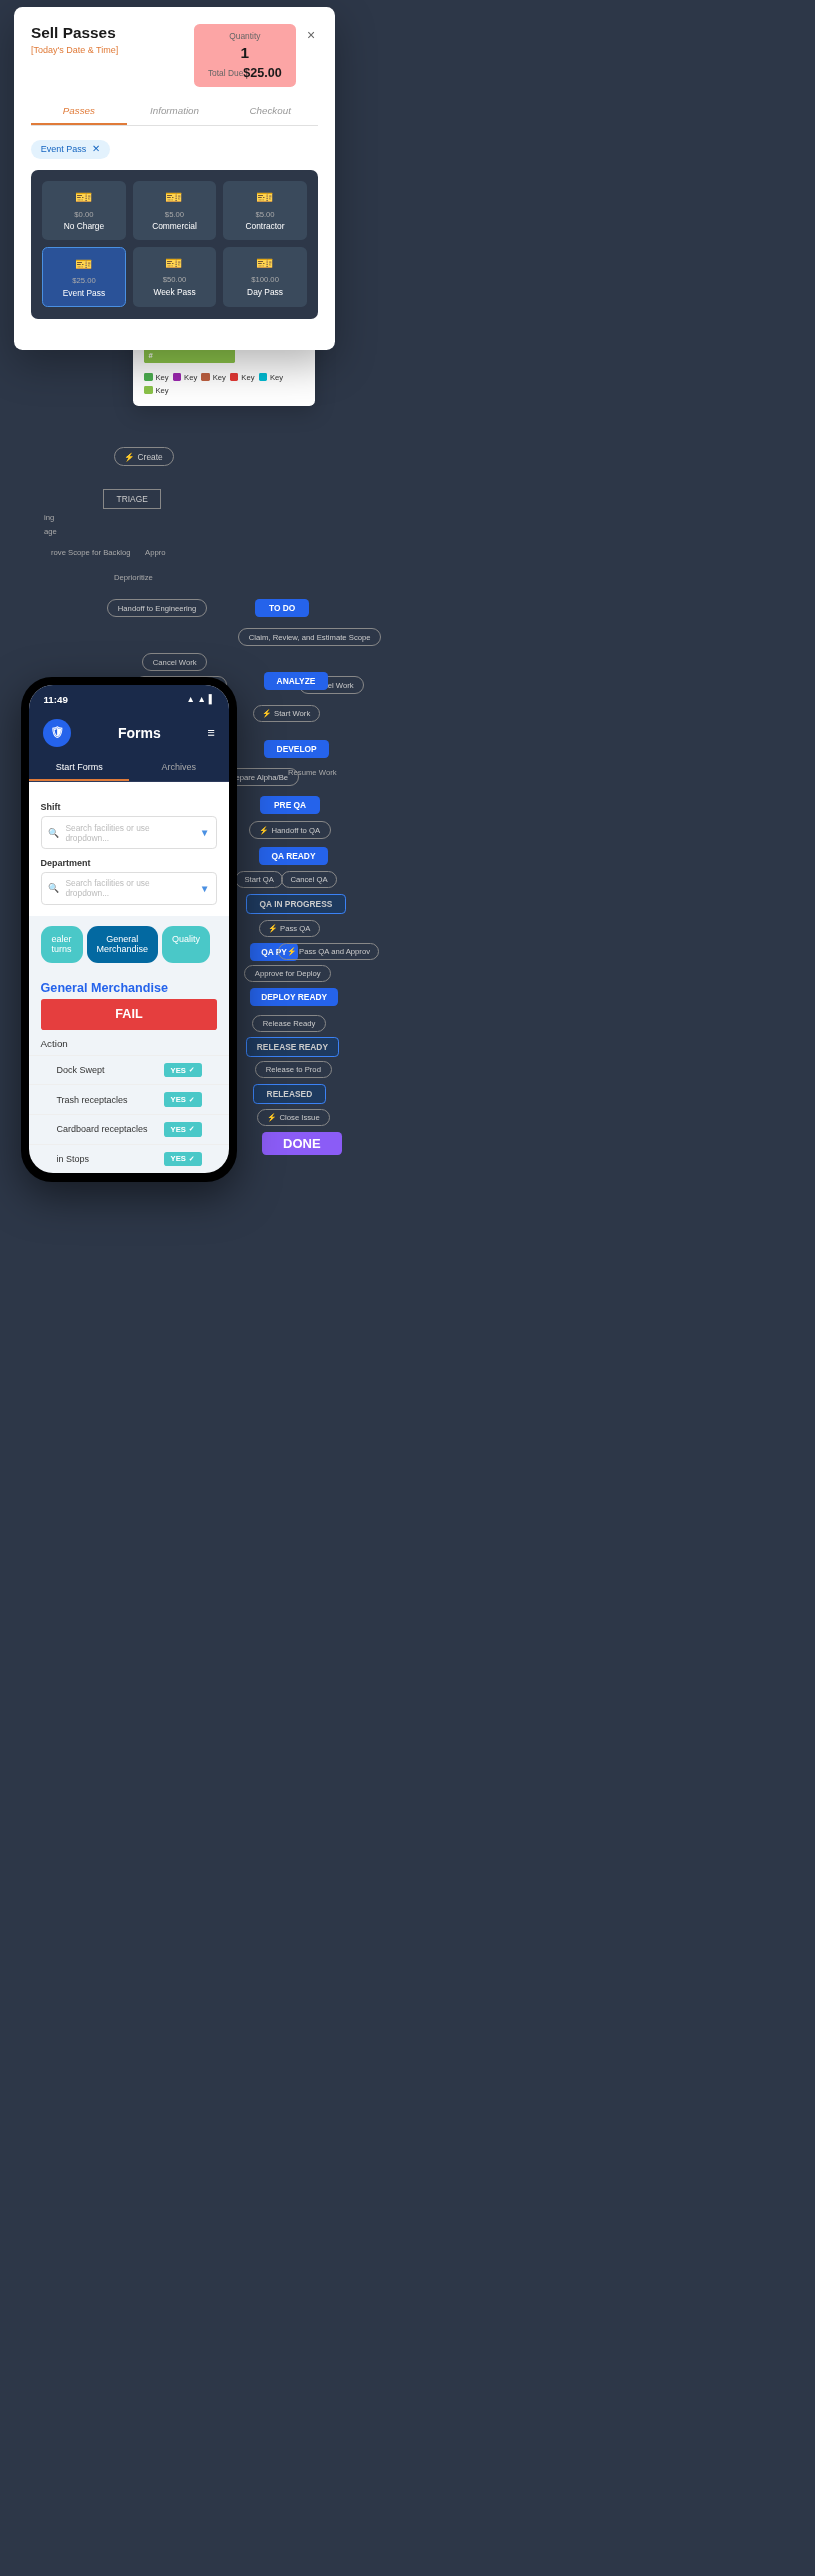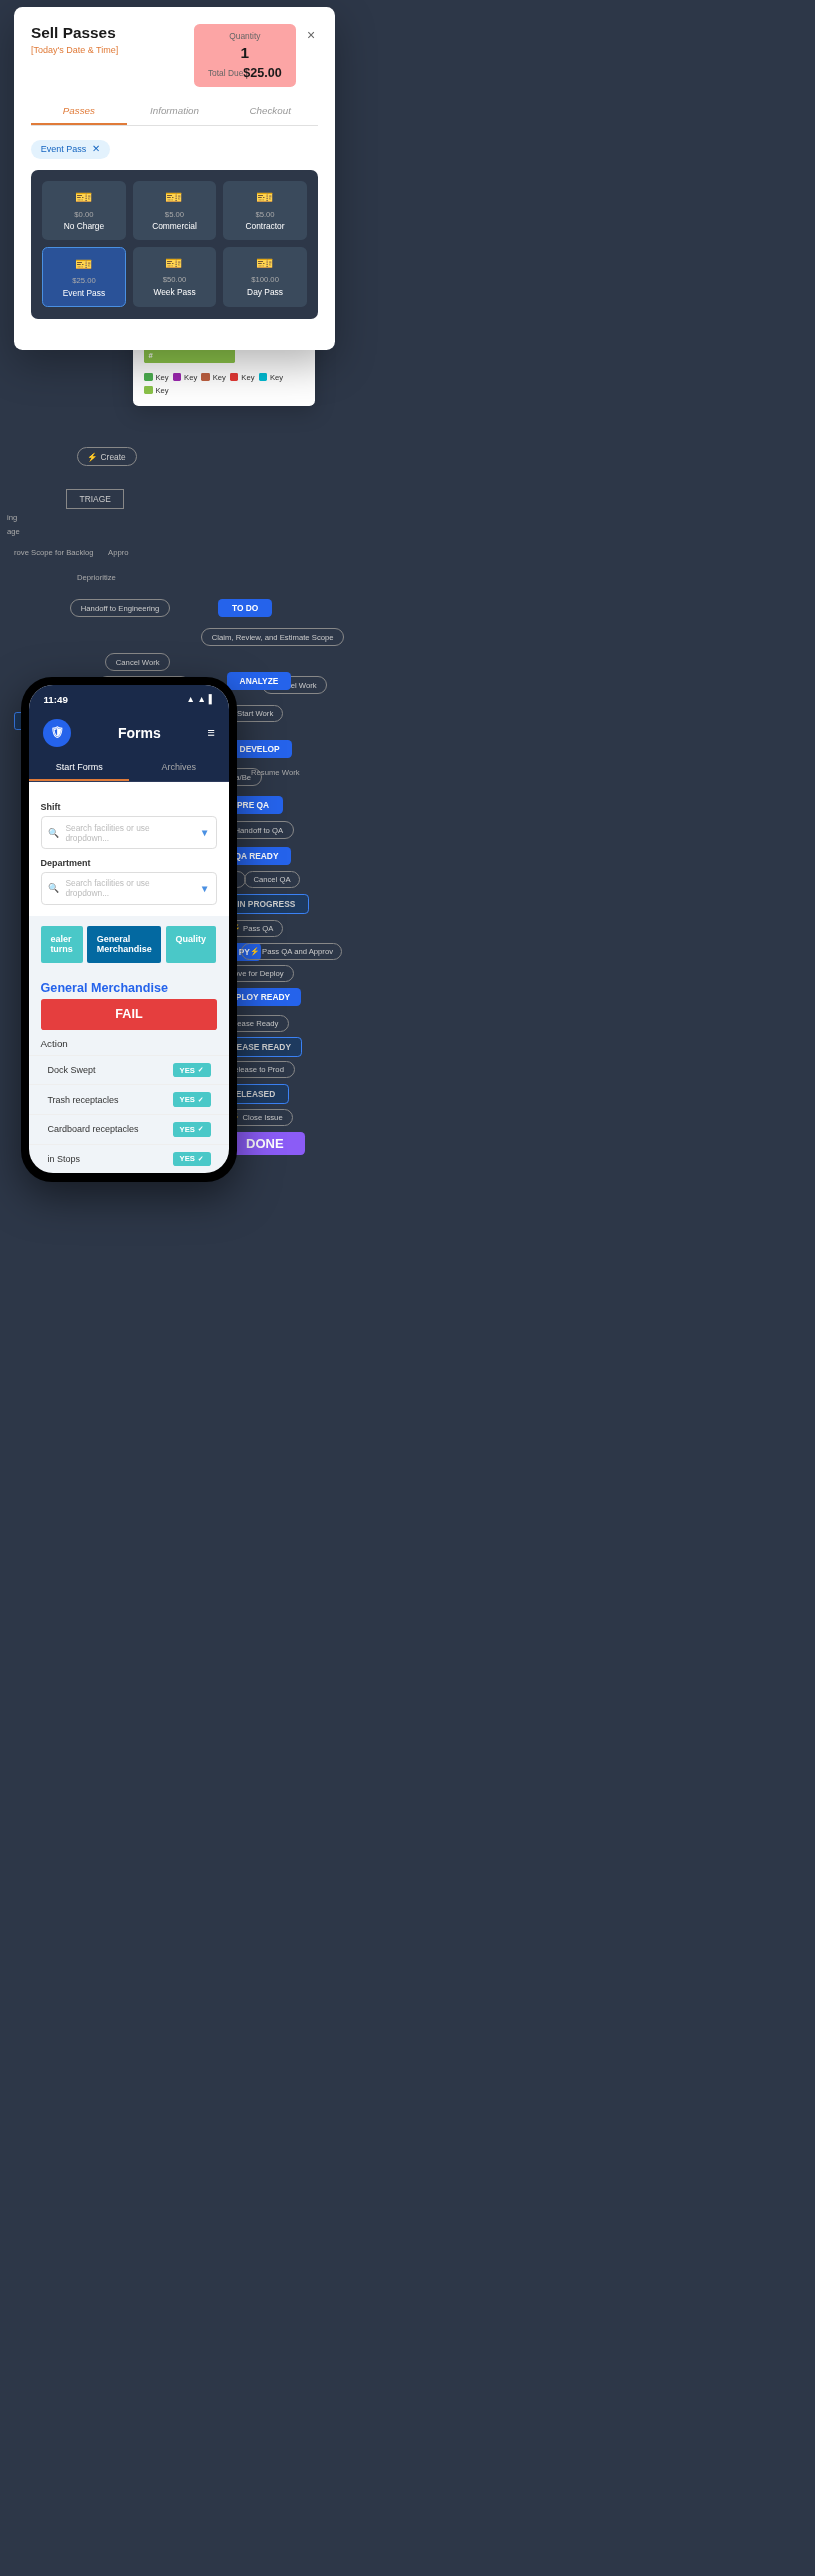--- a/index.html
+++ b/index.html
@@ -214,20 +214,21 @@
     }
 
     
     .workflow-area {
       position: absolute;
       top: 223px;
       left: 0;
       width: 653px;
       height: 894px;
       overflow: hidden;
+      padding-left: 37px;
     }
 
     
     .phone-container {
       position: absolute;
       top: 677px;
       left: 21px;
       width: 216px;
       background: #000;
       border-radius: 31px;
@@ -328,24 +329,25 @@
     .phone-search-text { font-size: 8.4px; color: #bbb; flex: 1; }
     .phone-dropdown-arrow { color: #4a90e2; font-size: 9.8px; }
 
     .category-tabs {
       display: flex;
       gap: 4.2px;
       margin: 9.8px 11.2px;
       overflow-x: auto;
     }
     .cat-tab {
-      border-radius: 2px;
+      border-radius: 11px;
       padding: 8.4px 9.8px;
       font-size: 9px;
-      font-weight: 700;
+      font-weight: 400;
+      text-align: center;
       white-space: nowrap;
       cursor: pointer;
       min-width: 42px;
     }
     .cat-tab.teal { background: #4ac8c8; color: #fff; }
     .cat-tab.orange { background: #0369a1; color: #fff; }
     .cat-tab.cyan { background: #4ac8c8; color: #fff; }
 
     .section-title-phone {
       font-size: 12.6px;
@@ -366,21 +368,21 @@
     .action-label {
       font-size: 9.8px;
       font-weight: 400;
       color: #333;
       padding: 0 11.2px 5.6px;
     }
     .action-row {
       display: flex;
       justify-content: space-between;
       align-items: center;
-      padding: 7px 18px;
+      padding: 7px 27px;
       border-top: 0.7px solid #eee;
     }
     .action-row-label {
       font-size: 9px;
       color: #333;
     }
     .yes-badge {
       background: #4ac8c8;
       color: #fff;
       font-size: 7.7px;

